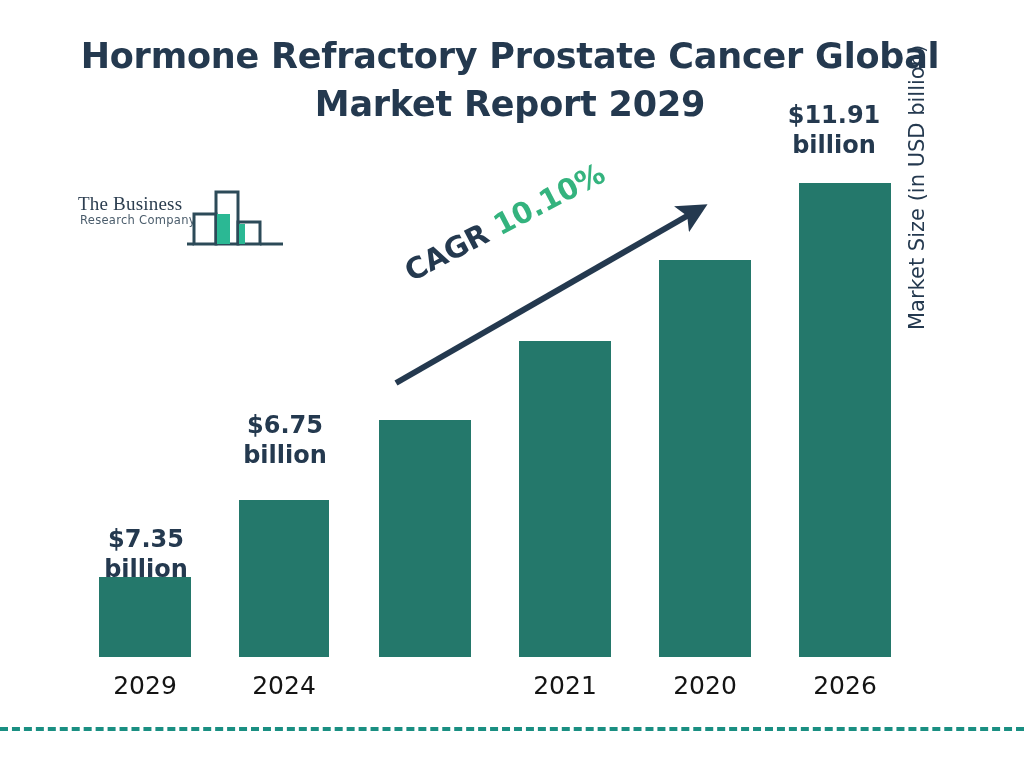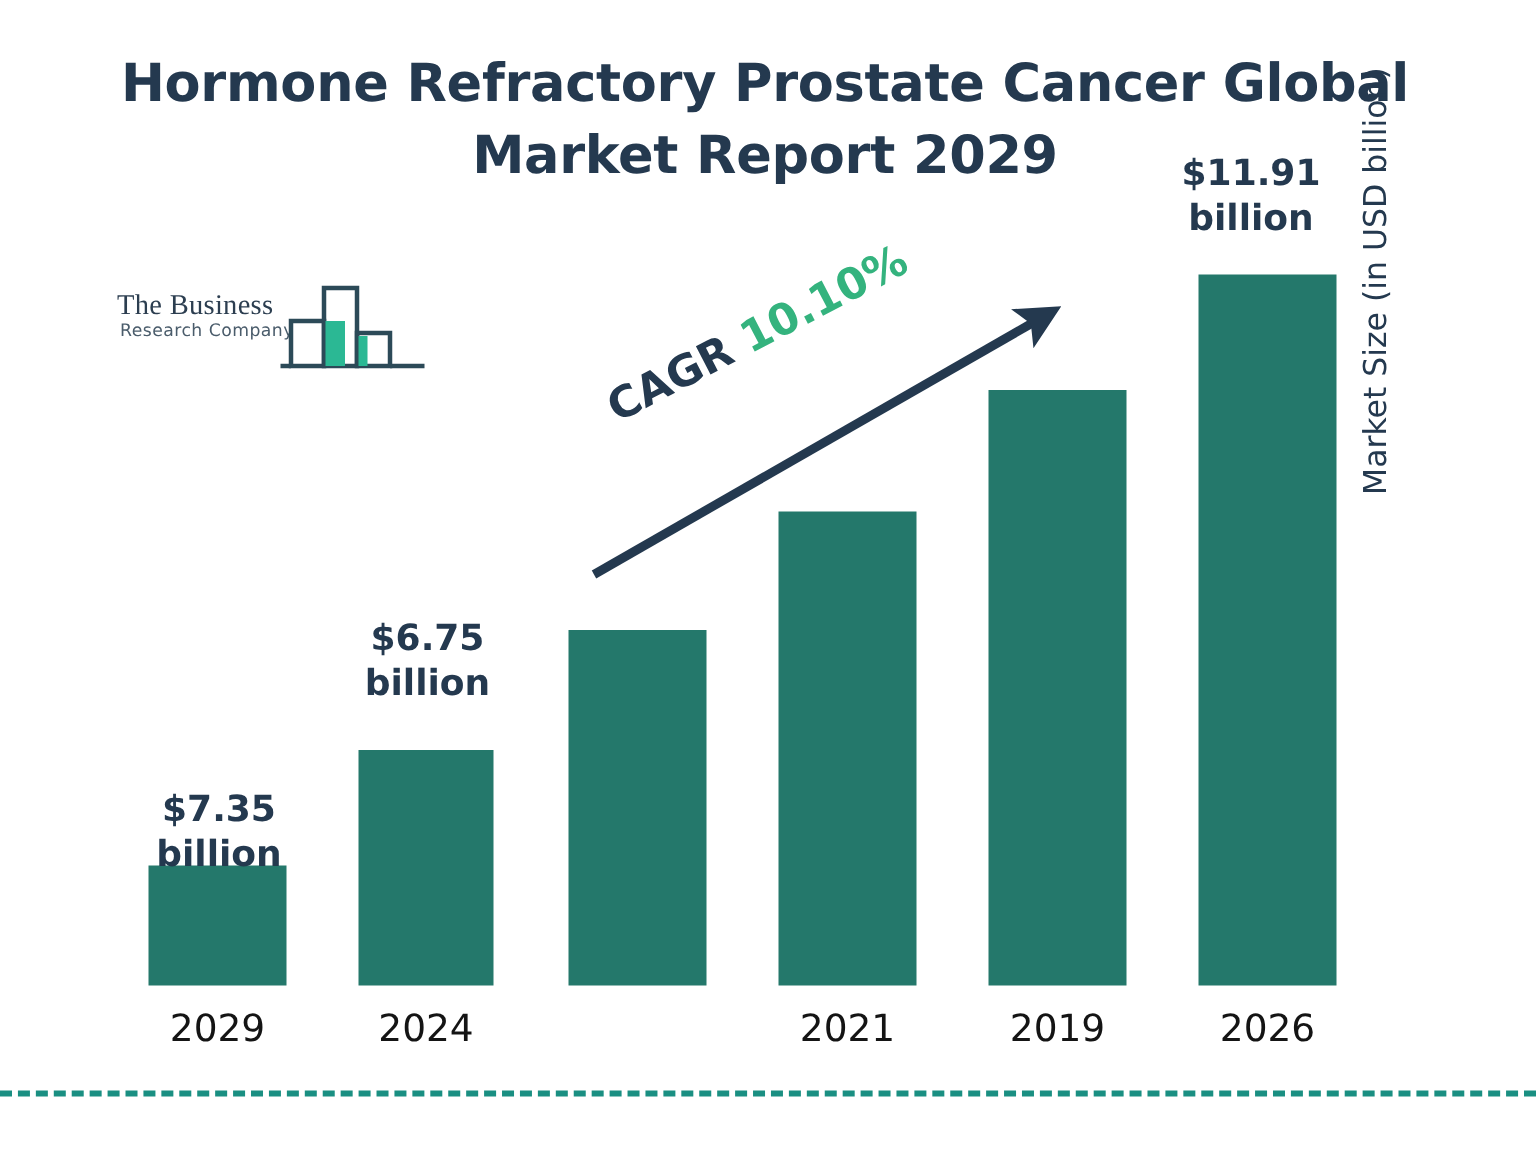--- a/index.html
+++ b/index.html
@@ -186,21 +186,21 @@
       <div class="bar" style="left: 99px; top: 577px; width: 92px; height: 80px; background: rgb(36, 120, 107);"></div>
       <div class="bar-value" style="left: 96px; top: 487px; width: 100px; margin-top: 37px;"><span>$7.35</span><span class="unit">billion</span></div>
       <div class="tick-label" style="left: 85px; top: 671px; width: 120px; color: rgb(20, 20, 20);">2029</div>
       <div class="bar" style="left: 239px; top: 500px; width: 90px; height: 157px; background: rgb(36, 120, 107);"></div>
       <div class="bar-value" style="left: 236px; top: 410px; width: 98px;"><span>$6.75</span><span class="unit">billion</span></div>
       <div class="tick-label" style="left: 224px; top: 671px; width: 120px; color: rgb(20, 20, 20);">2024</div>
       <div class="bar" style="left: 379px; top: 420px; width: 92px; height: 237px; background: rgb(36, 120, 107);"></div>
       <div class="bar" style="left: 519px; top: 341px; width: 92px; height: 316px; background: rgb(36, 120, 107);"></div>
       <div class="tick-label" style="left: 505px; top: 671px; width: 120px; color: rgb(20, 20, 20);">2021</div>
       <div class="bar" style="left: 659px; top: 260px; width: 92px; height: 397px; background: rgb(36, 120, 107);"></div>
-      <div class="tick-label" style="left: 645px; top: 671px; width: 120px; color: rgb(20, 20, 20);">2019</div>
+      <div class="tick-label" style="left: 645px; top: 671px; width: 120px; color: rgb(20, 20, 20);">2020</div>
       <div class="bar" style="left: 799px; top: 183px; width: 92px; height: 474px; background: rgb(36, 120, 107);"></div>
       <div class="bar-value" style="left: 784px; top: 100px; width: 100px;"><span>$11.91</span><span class="unit">billion</span></div>
       <div class="tick-label" style="left: 785px; top: 671px; width: 120px; color: rgb(20, 20, 20);">2026</div>
     </div>
 
   <svg class="cagr-arrow" viewBox="0 0 1024 768">
     <defs>
       <marker id="ah" markerWidth="5" markerHeight="5" refX="2.4" refY="2.5" orient="auto" markerUnits="strokeWidth">
         <path d="M0,0 L5,2.5 L0,5 L1.1,2.5 z" fill="#24394f"></path>
       </marker>

